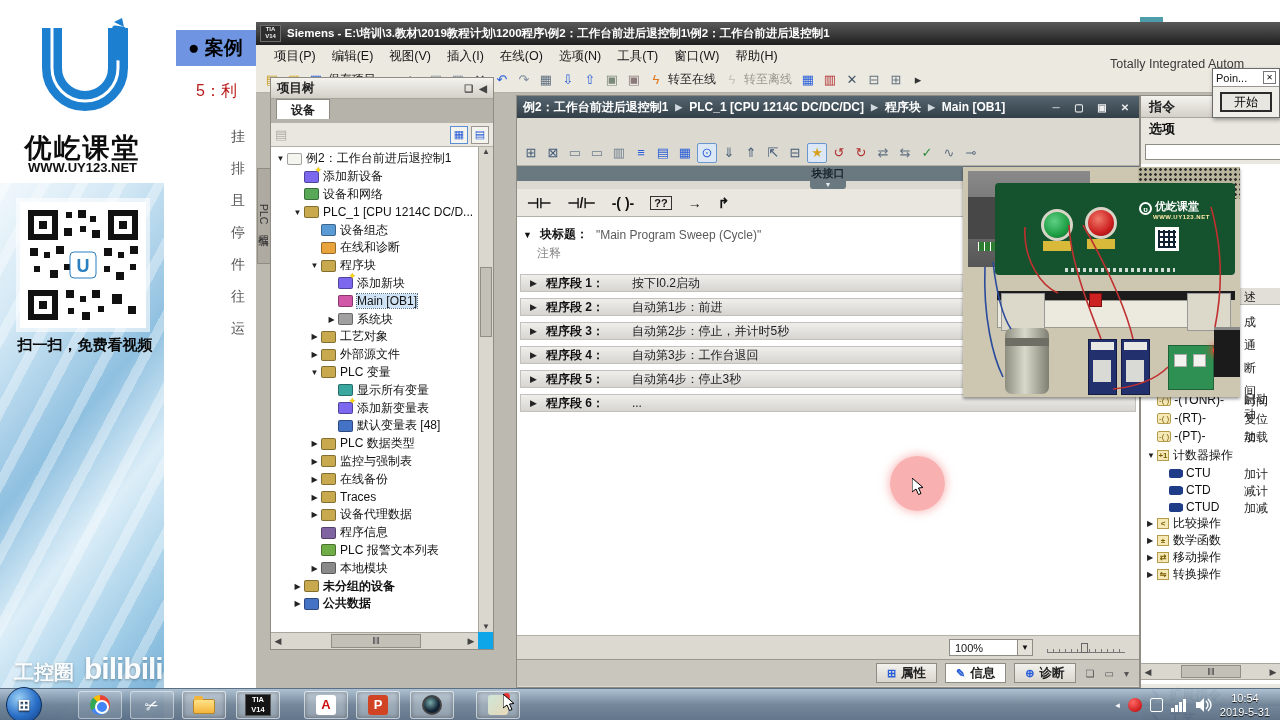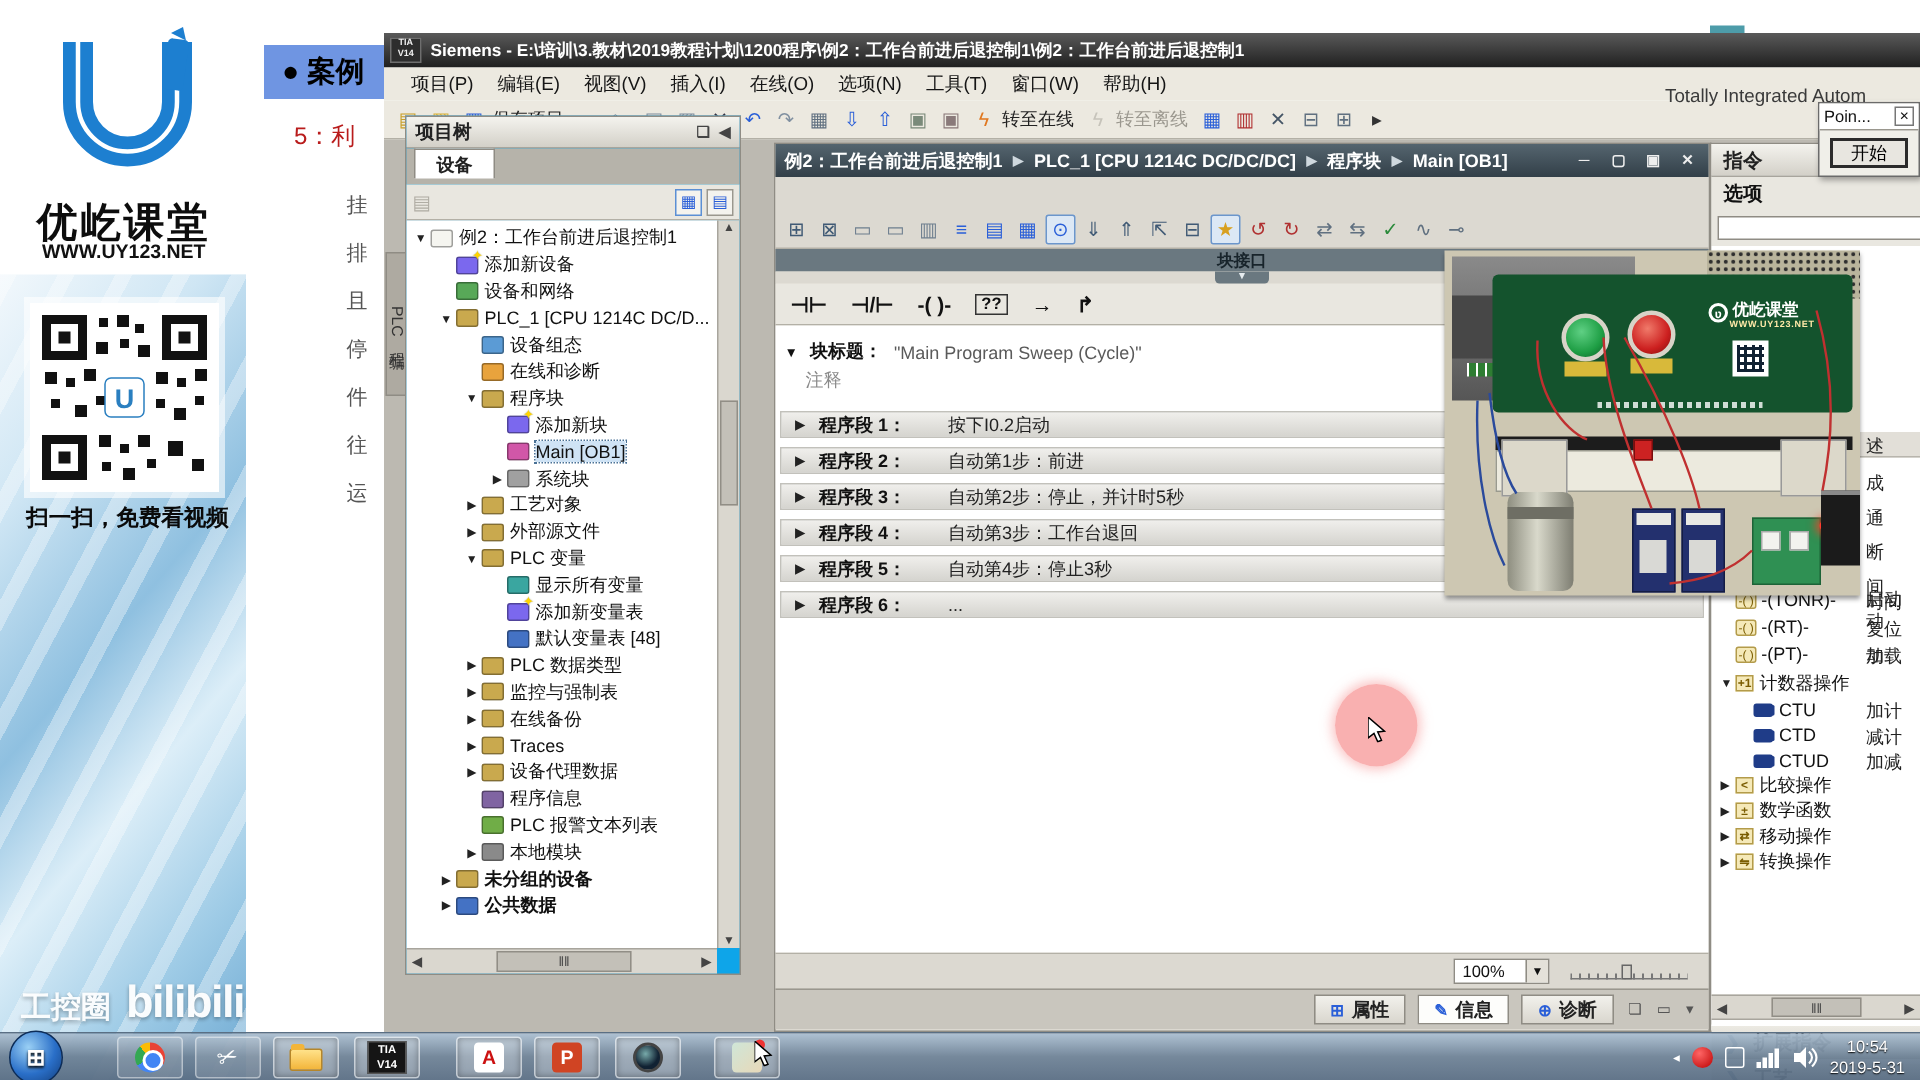--- a/index.html
+++ b/index.html
@@ -72,21 +72,21 @@
 .canvas{position:relative;background:#fff;height:418px;overflow:hidden}
 .btrow{position:absolute;left:6px;top:9px;font-size:12px;color:#111;display:flex;align-items:center;gap:8px}
 .btrow .tri{font-size:9px}
 .btrow .val{color:#5a5a5a}
 .cmt{position:absolute;left:20px;top:28px;font-size:12px;color:#8a8a8a}
 .netbar{position:absolute;left:3px;right:3px;height:18px;background:linear-gradient(#f0efec,#d5d4cf);border:1px solid #c2c1bb;display:flex;align-items:center;font-size:12px;color:#111}
 .netbar .tri{color:#222;font-size:9px;margin:0 9px}
 .netbar b{margin-right:28px;white-space:nowrap}
 .netbar .nc{color:#222;white-space:nowrap}
 .zoombar{height:24px;background:#dcd9d1;border-top:1px solid #b3b0a6;display:flex;align-items:center;justify-content:flex-end;padding-right:14px;gap:14px}
-.zsel{width:64px;height:17px;background:#fff;border:1px solid #8f8c84;font-size:11px;display:flex;align-items:center;padding-left:5px;color:#111}
+.zsel{width:84px;height:17px;background:#fff;border:1px solid #8f8c84;font-size:11px;display:flex;align-items:center;padding-left:5px;color:#111}
 .zsel .dd{margin-left:auto;width:15px;height:15px;background:#e4e1d9;border-left:1px solid #8f8c84;font-size:8px;display:flex;align-items:center;justify-content:center}
 .slider{position:relative;width:78px;height:10px;border-bottom:1px solid #777}
 .slider::before{content:"";position:absolute;left:0;right:0;bottom:-1px;height:4px;
  background:repeating-linear-gradient(90deg,#777 0 1px,transparent 1px 6px)}
 .sthumb{position:absolute;left:34px;top:0;width:7px;height:10px;background:#d8d5cd;border:1px solid #666}
 .statusbar{height:27px;background:#c9c6be;border-top:1px solid #9a978e;display:flex;align-items:center;justify-content:flex-end;gap:8px;padding-right:10px}
 .stab{height:20px;border:1px solid #8f8c84;background:linear-gradient(#f2f1ec,#d9d6ce);display:flex;align-items:center;gap:5px;padding:0 10px;font-size:12.5px;font-weight:bold;color:#222}
 .stab.active{background:#fdfdfb}
 .stab .si{font-size:11px;color:#2a5fd8}
 

